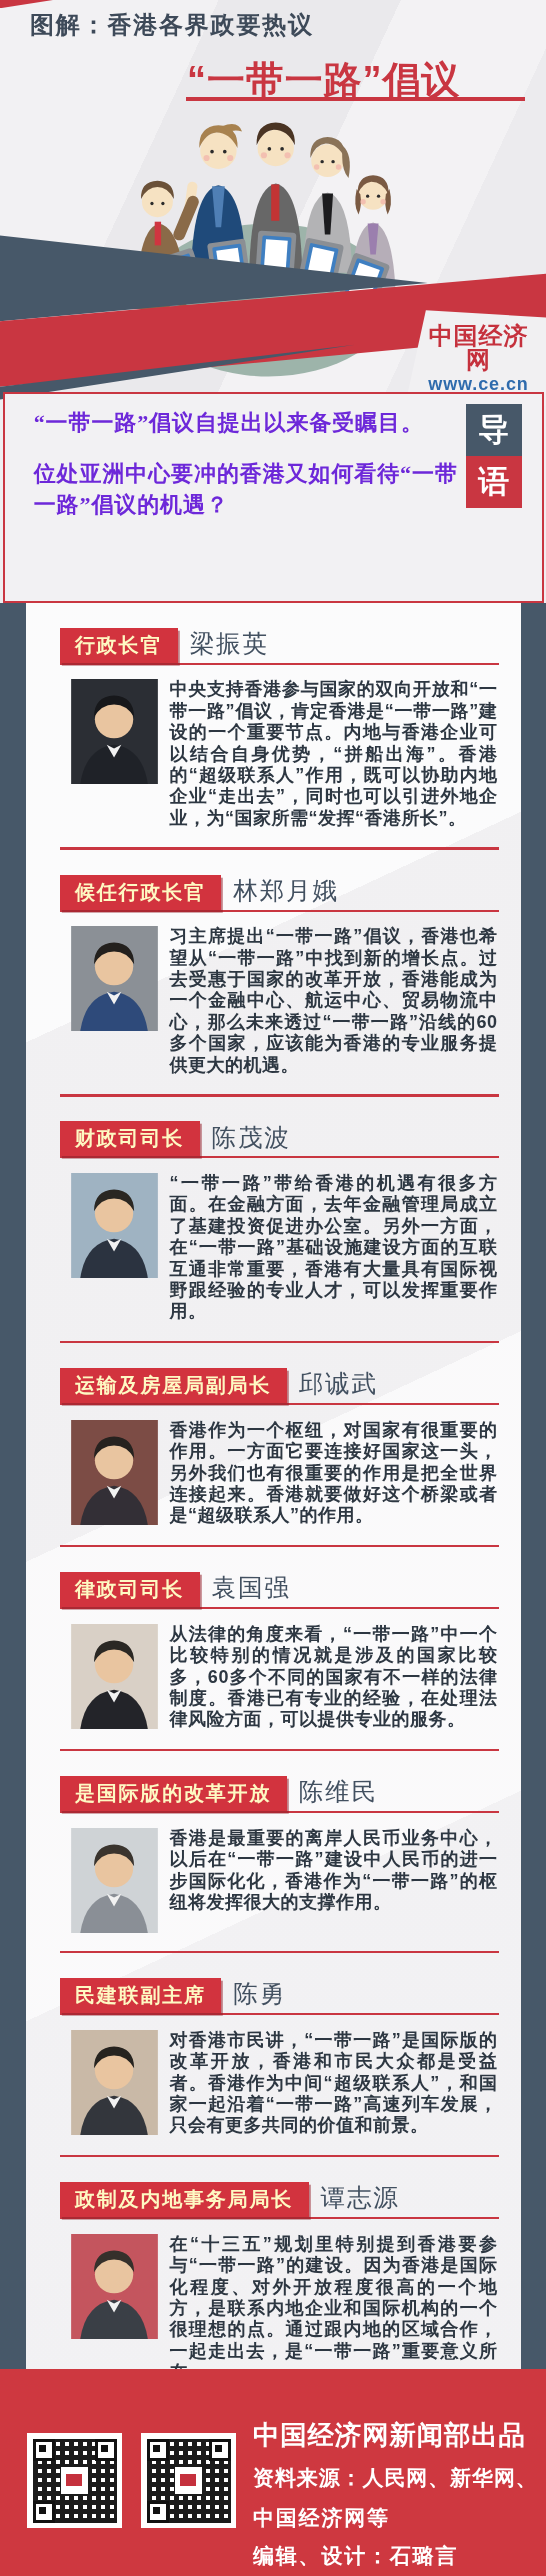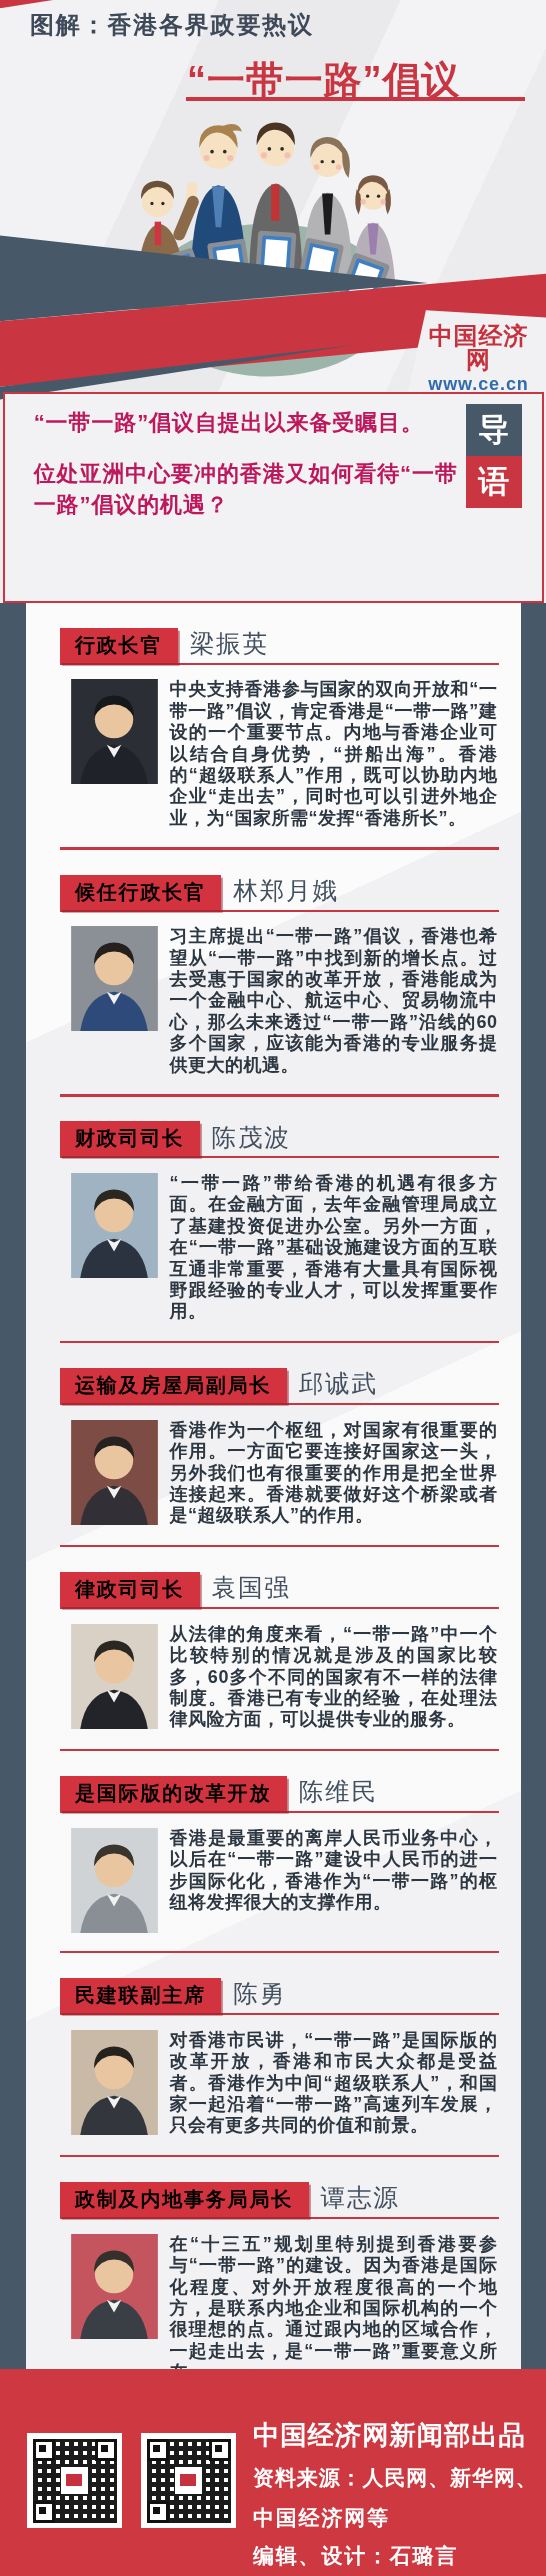--- a/index.html
+++ b/index.html
@@ -20,36 +20,36 @@
   .stripes-svg { position:absolute; left:0; top:219px; }
   .ce-logo { position:absolute; left:421px; top:324px; width:115px; text-align:center; line-height:1; }
   .ce-logo .brand { font-size:24px; font-weight:700; color:#c5313d; letter-spacing:0.9px;
     font-family:"Liberation Serif", serif; }
   .ce-logo .url { font-size:18px; font-weight:700; color:#2f6bad; letter-spacing:0.9px; margin-top:2.7px; }
 
   
   .intro { position:absolute; left:2.7px; top:392px; width:541px; height:211px;
     border:2.7px solid #c93641; background:#f2f1f3; }
   .intro-text { position:absolute; left:29px; top:12.7px; width:426px; }
-  .intro-text p { font-size:22px; font-weight:700; color:#be185d; line-height:31px;
-    letter-spacing:0.9px; margin-bottom:20px; }
+  .intro-text p { font-size:22px; font-weight:700; color:#6d28d9; line-height:31px;
+    letter-spacing:0.9px; margin-bottom:20px;font-family:Liberation Serif, serif; }
   .intro-tags { position:absolute; right:20px; top:10px; width:56px; }
   .intro-tag { width:56px; height:52px; display:flex; align-items:center; justify-content:center;
     color:#fff; font-size:31px; font-weight:700; }
   .tag-dark { background:#475869; }
   .tag-red  { background:#c93641; }
 
   
   .main { position:absolute; left:0; top:603px; width:546px; height:1767px; background:#475869; }
   .card { position:absolute; left:25.5px; top:0; width:495px; height:1767px; background:#f6f5f7; overflow:hidden;
     background-image:linear-gradient(155deg, rgba(255,255,255,.6) 0 22%, rgba(0,0,0,0.02) 22% 48%, rgba(255,255,255,.45) 48% 71%, rgba(0,0,0,0.015) 71%); }
 
   .official { padding-top:24px; }
   .title-row { margin:0 22px 0 34px; border-bottom:2.7px solid #c93641; display:flex; align-items:flex-end; }
-  .badge { background:#d2333e; color:#000000; font-size:20px; font-weight:700; letter-spacing:1.8px;
+  .badge { background:#d2333e; color:#fef9c3; font-size:20px; font-weight:700; letter-spacing:1.8px;
     padding:0 15.5px; height:35px; display:flex; align-items:center;
     box-shadow:1.8px 2.7px 0 rgba(145,30,40,.55);text-align:right; }
   .o-name { margin-left:12px; font-size:24.6px; color:#425060; letter-spacing:1.8px; padding-bottom:2.7px; }
   .content-row { margin:14.6px 22px 0 34px; display:flex; }
   .photo { flex:0 0 87px; width:87px; height:105px; margin-left:11px; }
   .photo svg { display:block; }
   .quote { margin-left:12px; width:328px; font-size:18px; font-weight:600; color:#2d3742;
     line-height:21.4px; text-align:justify; letter-spacing:0.5px; }
   .bottom-rule { margin:18px 22px 0 34px; height:2.7px; background:#c93641; }
 

